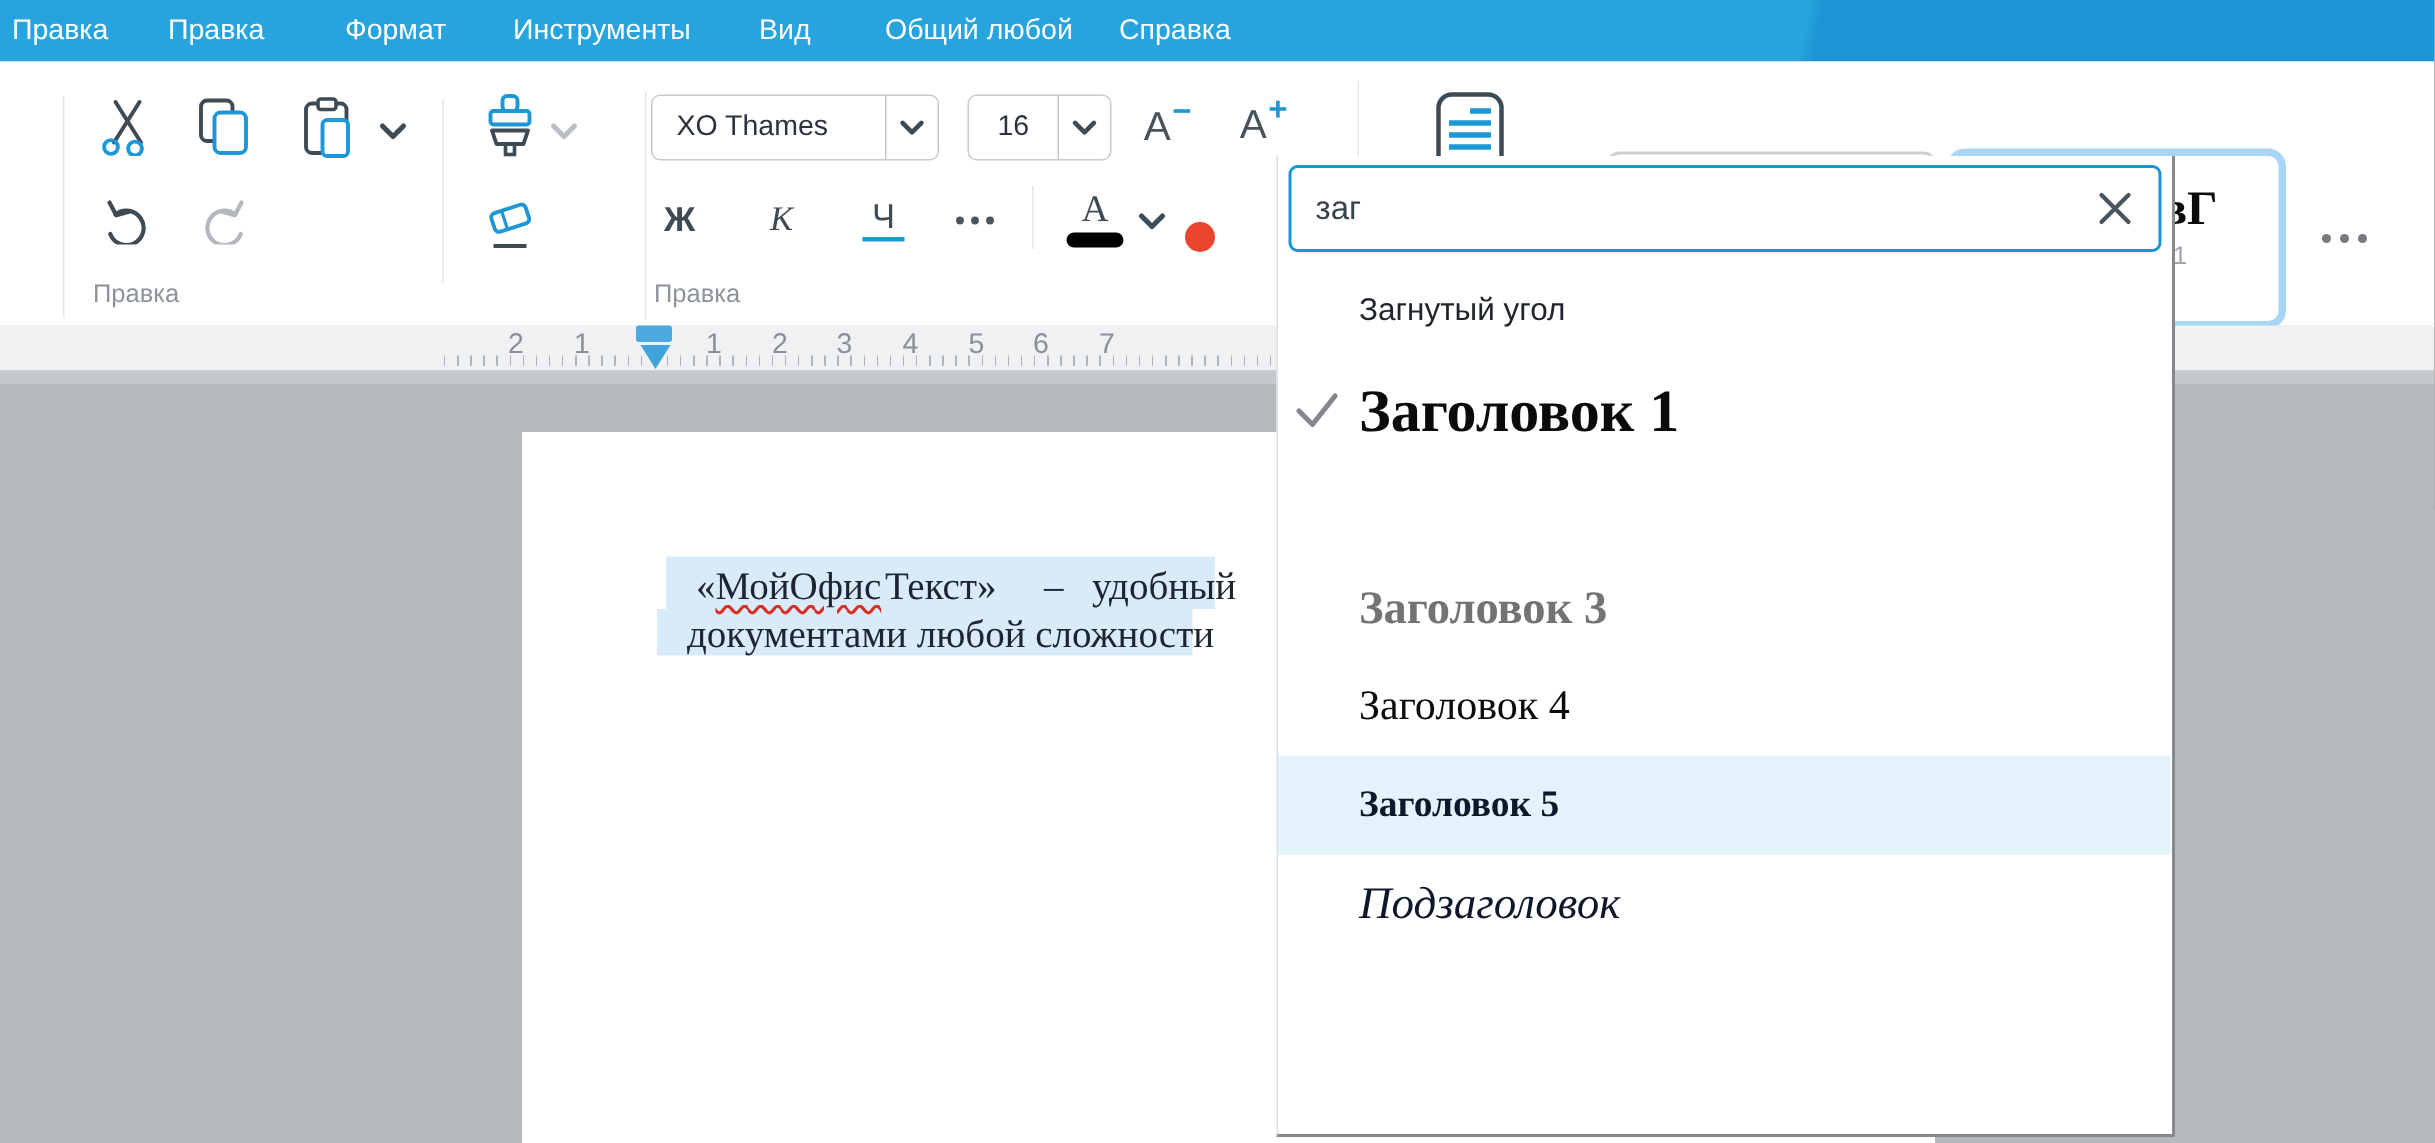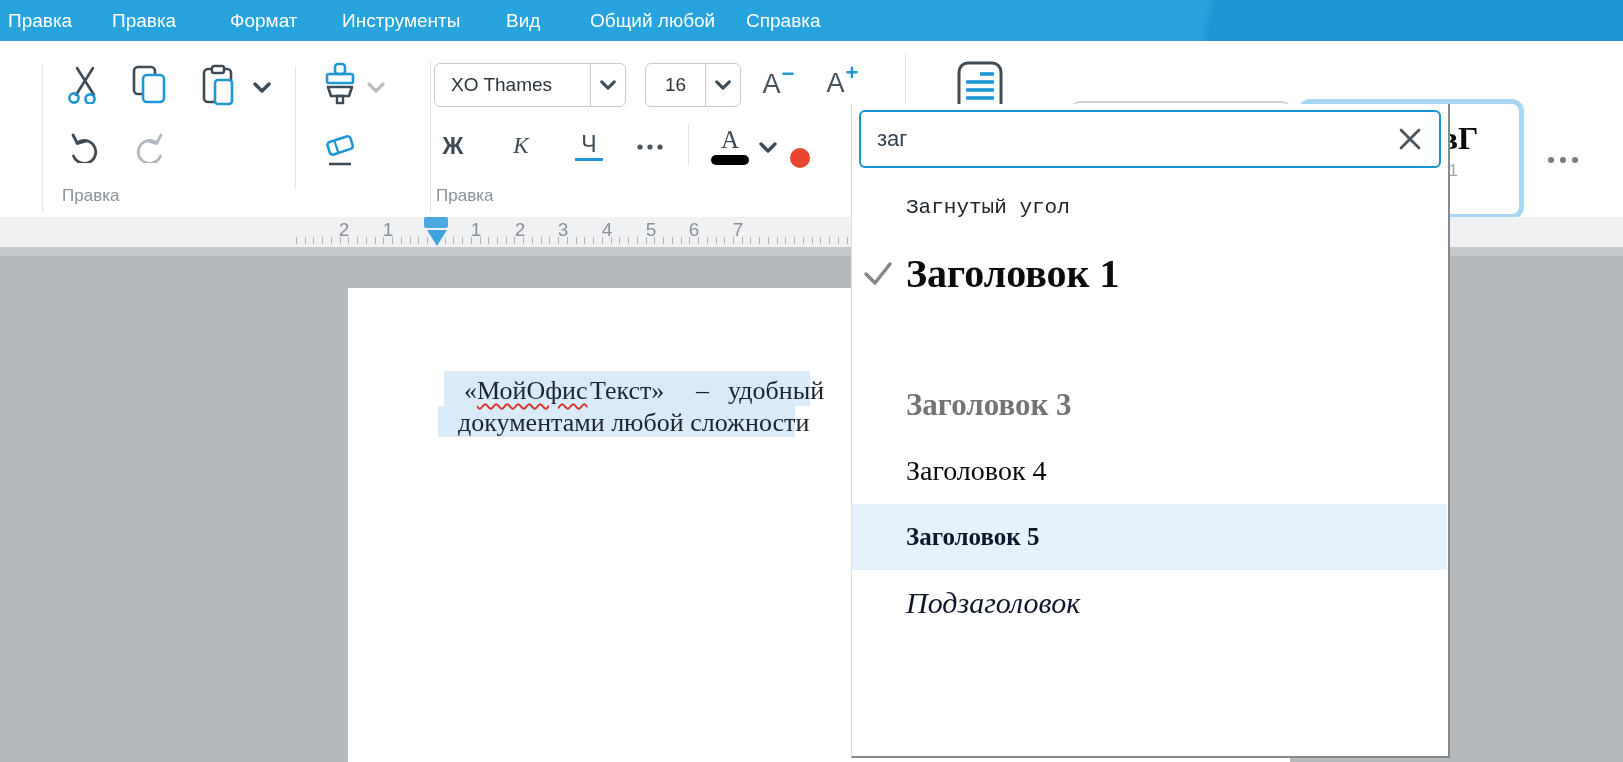--- a/index.html
+++ b/index.html
@@ -52,21 +52,21 @@
             text-decoration-thickness:2px;text-underline-offset:4px;}
 
   
   .panel{left:851px;top:104px;width:599px;height:654px;background:#fff;z-index:10;
     border-left:1px solid #DDE0E2;border-right:2px solid #85898D;border-bottom:2px solid #85898D;box-sizing:border-box;}
   .searchbox{left:7px;top:6px;width:582px;height:58px;border:2px solid #1894D9;border-radius:6px;
     box-sizing:border-box;font-size:22px;color:#39434C;padding:0 48px 0 16px;outline:none;
     font-family:"Liberation Sans","DejaVu Sans",sans-serif;}
   .srow{left:0;width:595px;height:66px;display:flex;align-items:center;}
   .srow.hl{background:#E4F2FC;}
-  .sname{position:absolute;left:54px;font-family:Liberation Mono, monospace;}
+  .sname{position:absolute;left:54px;}
   .serif{font-family:"Liberation Serif","DejaVu Serif",serif;}
   .chk{position:absolute;left:10px;top:20px;}
 
   .redfrag{left:790px;top:148px;width:20px;height:20px;border-radius:50%;background:#E8452C;z-index:2;}
 </style>
 </head>
 <body>
 
 <div class="screen">
 

